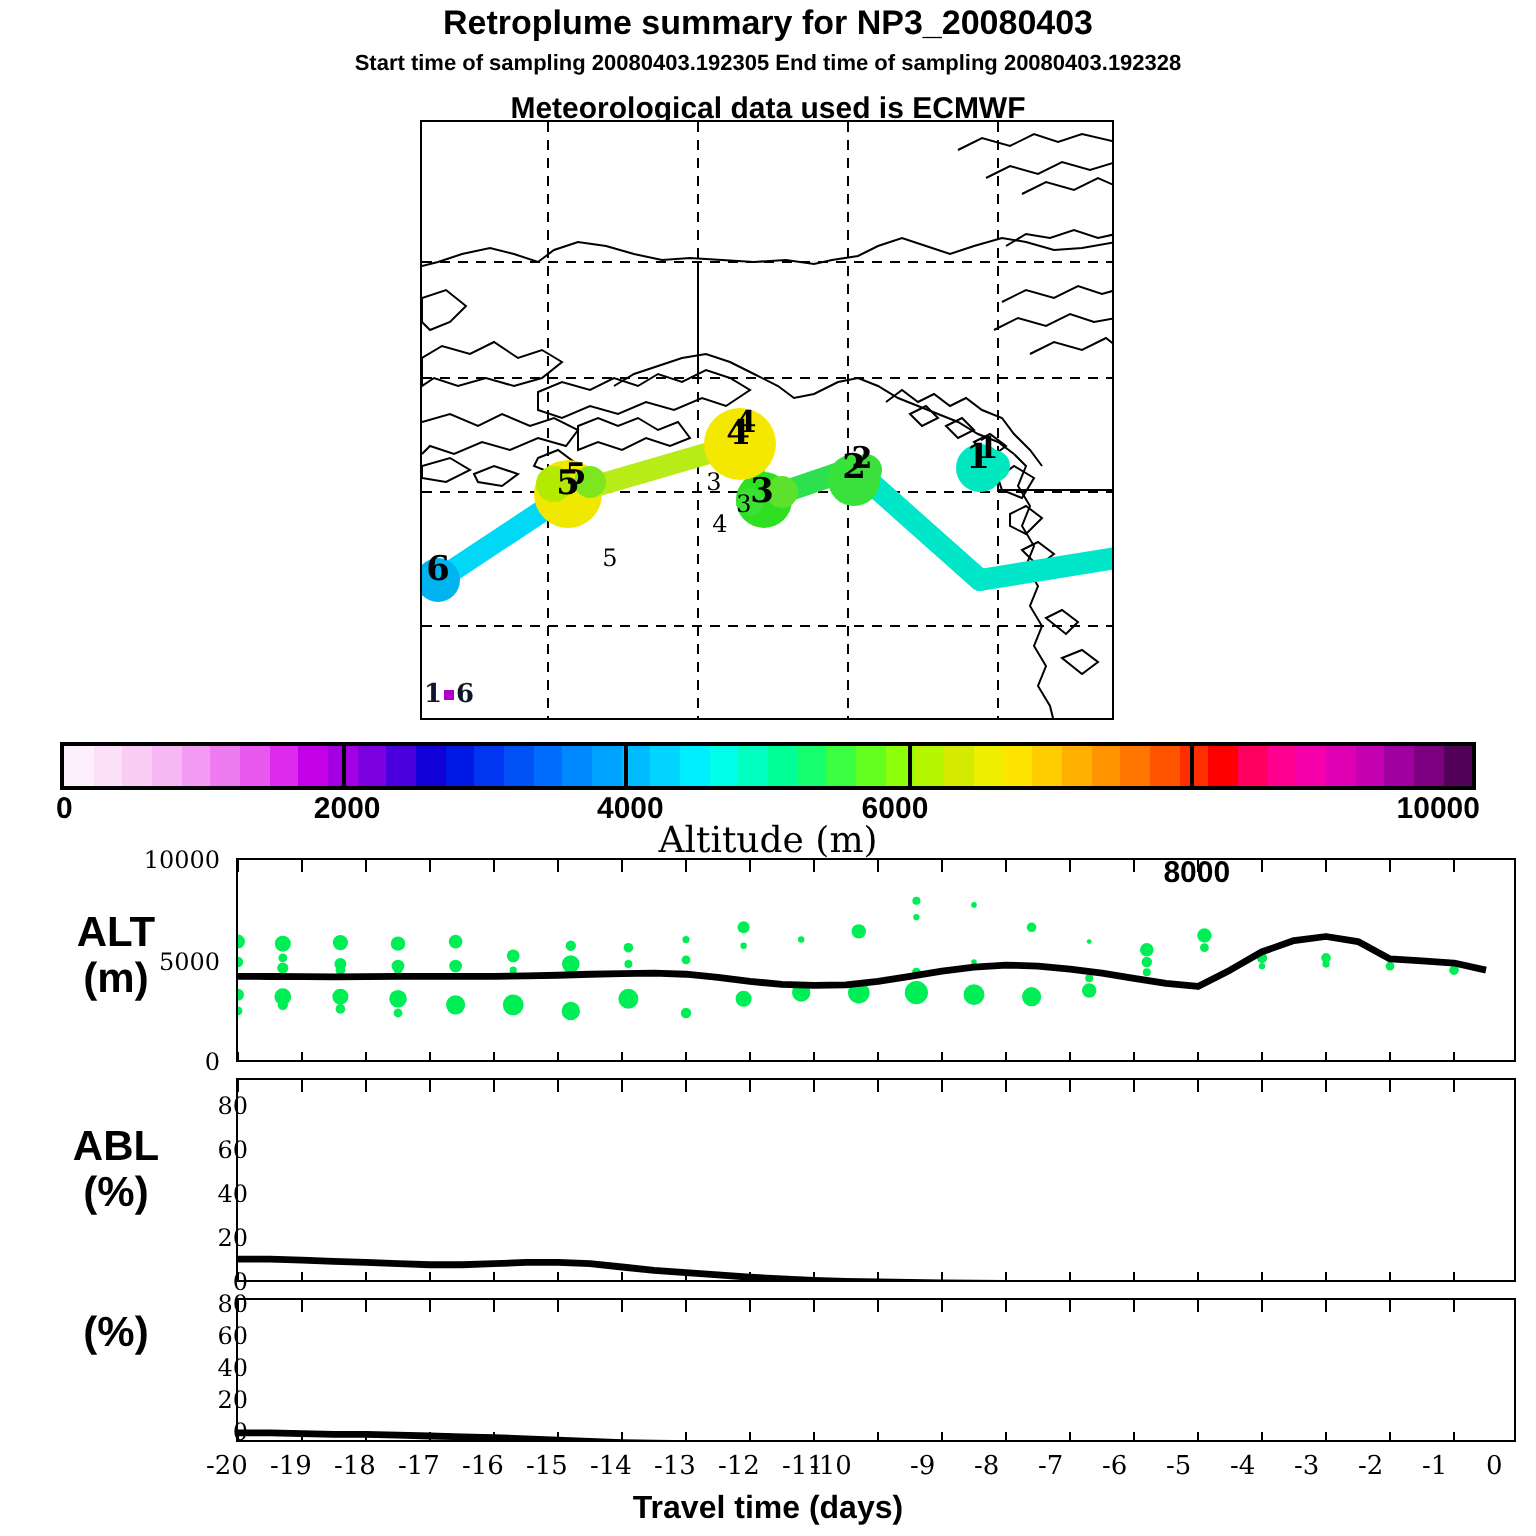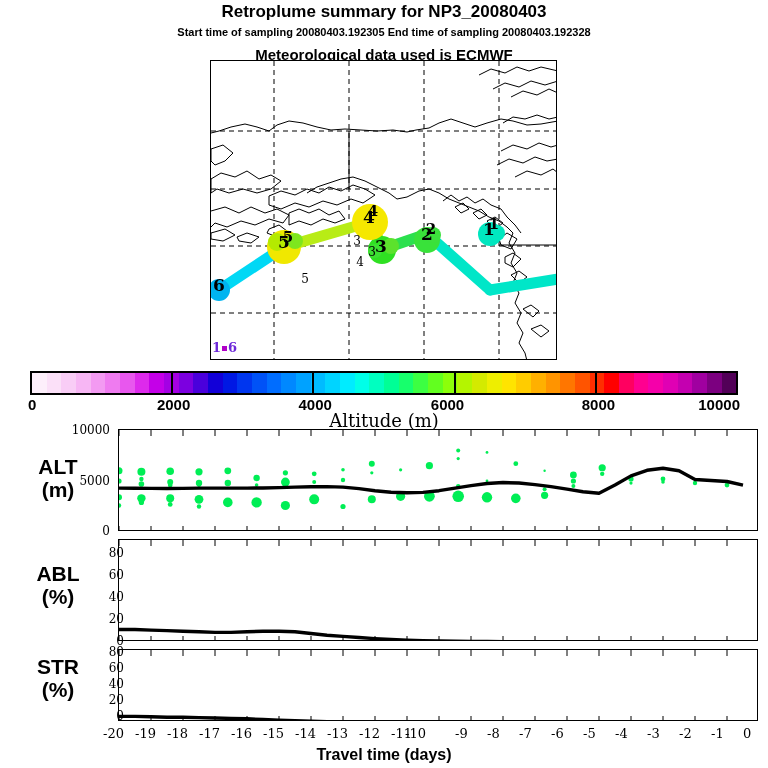--- a/index.html
+++ b/index.html
@@ -31,21 +31,21 @@
         text-align:right;width:46px;}
   .xlab{position:absolute;font-family:"DejaVu Serif",serif;font-size:13px;
         top:726px;text-align:left;width:30px;}
   #xaxis-title{position:absolute;left:0;top:746px;width:768px;text-align:center;
                font-size:16px;font-weight:bold;}
   .blob-num{position:absolute;font-family:"DejaVu Serif",serif;font-weight:bold;
             color:#000;font-size:17px;text-align:center;}
   .small-num{position:absolute;font-family:"DejaVu Serif",serif;color:#000;
              font-size:12px;text-align:center;}
   #legend-16{position:absolute;left:212px;top:340px;font-family:"DejaVu Serif",serif;
-             font-size:13px;font-weight:bold;color:#6d28d9;}
+             font-size:13px;font-weight:bold;color:#0f172a;}
   #legend-16 .sq{display:inline-block;width:5px;height:5px;background:#b000c8;
                  vertical-align:middle;margin:0 1px;}
 </style>
 </head>
 <body>
 
 <div class="hdr" id="title">Retroplume summary for NP3_20080403</div>
 <div class="hdr" id="subtitle">Start time of sampling 20080403.192305    End time of sampling 20080403.192328</div>
 <div class="hdr" id="metline">Meteorological data used is ECMWF</div>
 
@@ -420,21 +420,20 @@
 
 <div class="ptitle" id="lab-alt">
   <div>ALT</div>
   <div>(m)</div>
 </div>
 <div class="ptitle" id="lab-abl">
   <div>ABL</div>
   <div>(%)</div>
 </div>
 <div class="ptitle" id="lab-str">
-  <div>STR</div>
   <div>(%)</div>
 </div>
 
 <div id="ylabels-host">
     <div class="ylab" style="left: 64px; top: 423px;">10000</div>
     <div class="ylab" style="left: 64px; top: 474px;">5000</div>
     <div class="ylab" style="left: 64px; top: 524px;">0</div>
     <div class="ylab" style="left: 78px; top: 546px;">80</div>
     <div class="ylab" style="left: 78px; top: 568px;">60</div>
     <div class="ylab" style="left: 78px; top: 590px;">40</div>
@@ -472,14 +471,14 @@
 <div id="xaxis-title">Travel time (days)</div>
 
 <div class="cb-div" style="left: 170.6px;"></div>
 <div class="cb-div" style="left: 312.2px;"></div>
 <div class="cb-div" style="left: 453.8px;"></div>
 <div class="cb-div" style="left: 595.4px;"></div>
 <div class="cb-tick" style="left: 28px; width: 20px; text-align: left;">0</div>
 <div class="cb-tick" style="left: 147.6px; width: 52px; text-align: center;">2000</div>
 <div class="cb-tick" style="left: 289.2px; width: 52px; text-align: center;">4000</div>
 <div class="cb-tick" style="left: 430.8px; width: 52px; text-align: left;">6000</div>
-<div class="cb-tick" style="left: 572.4px; width: 52px; text-align: center;">8000</div>
+<div class="cb-tick" style="left: 572.4px; width: 52px; text-align: center; margin-top: 32px;">8000</div>
 <div class="cb-tick" style="left: 688px; width: 52px; text-align: right;">10000</div>
 
 </body></html>

